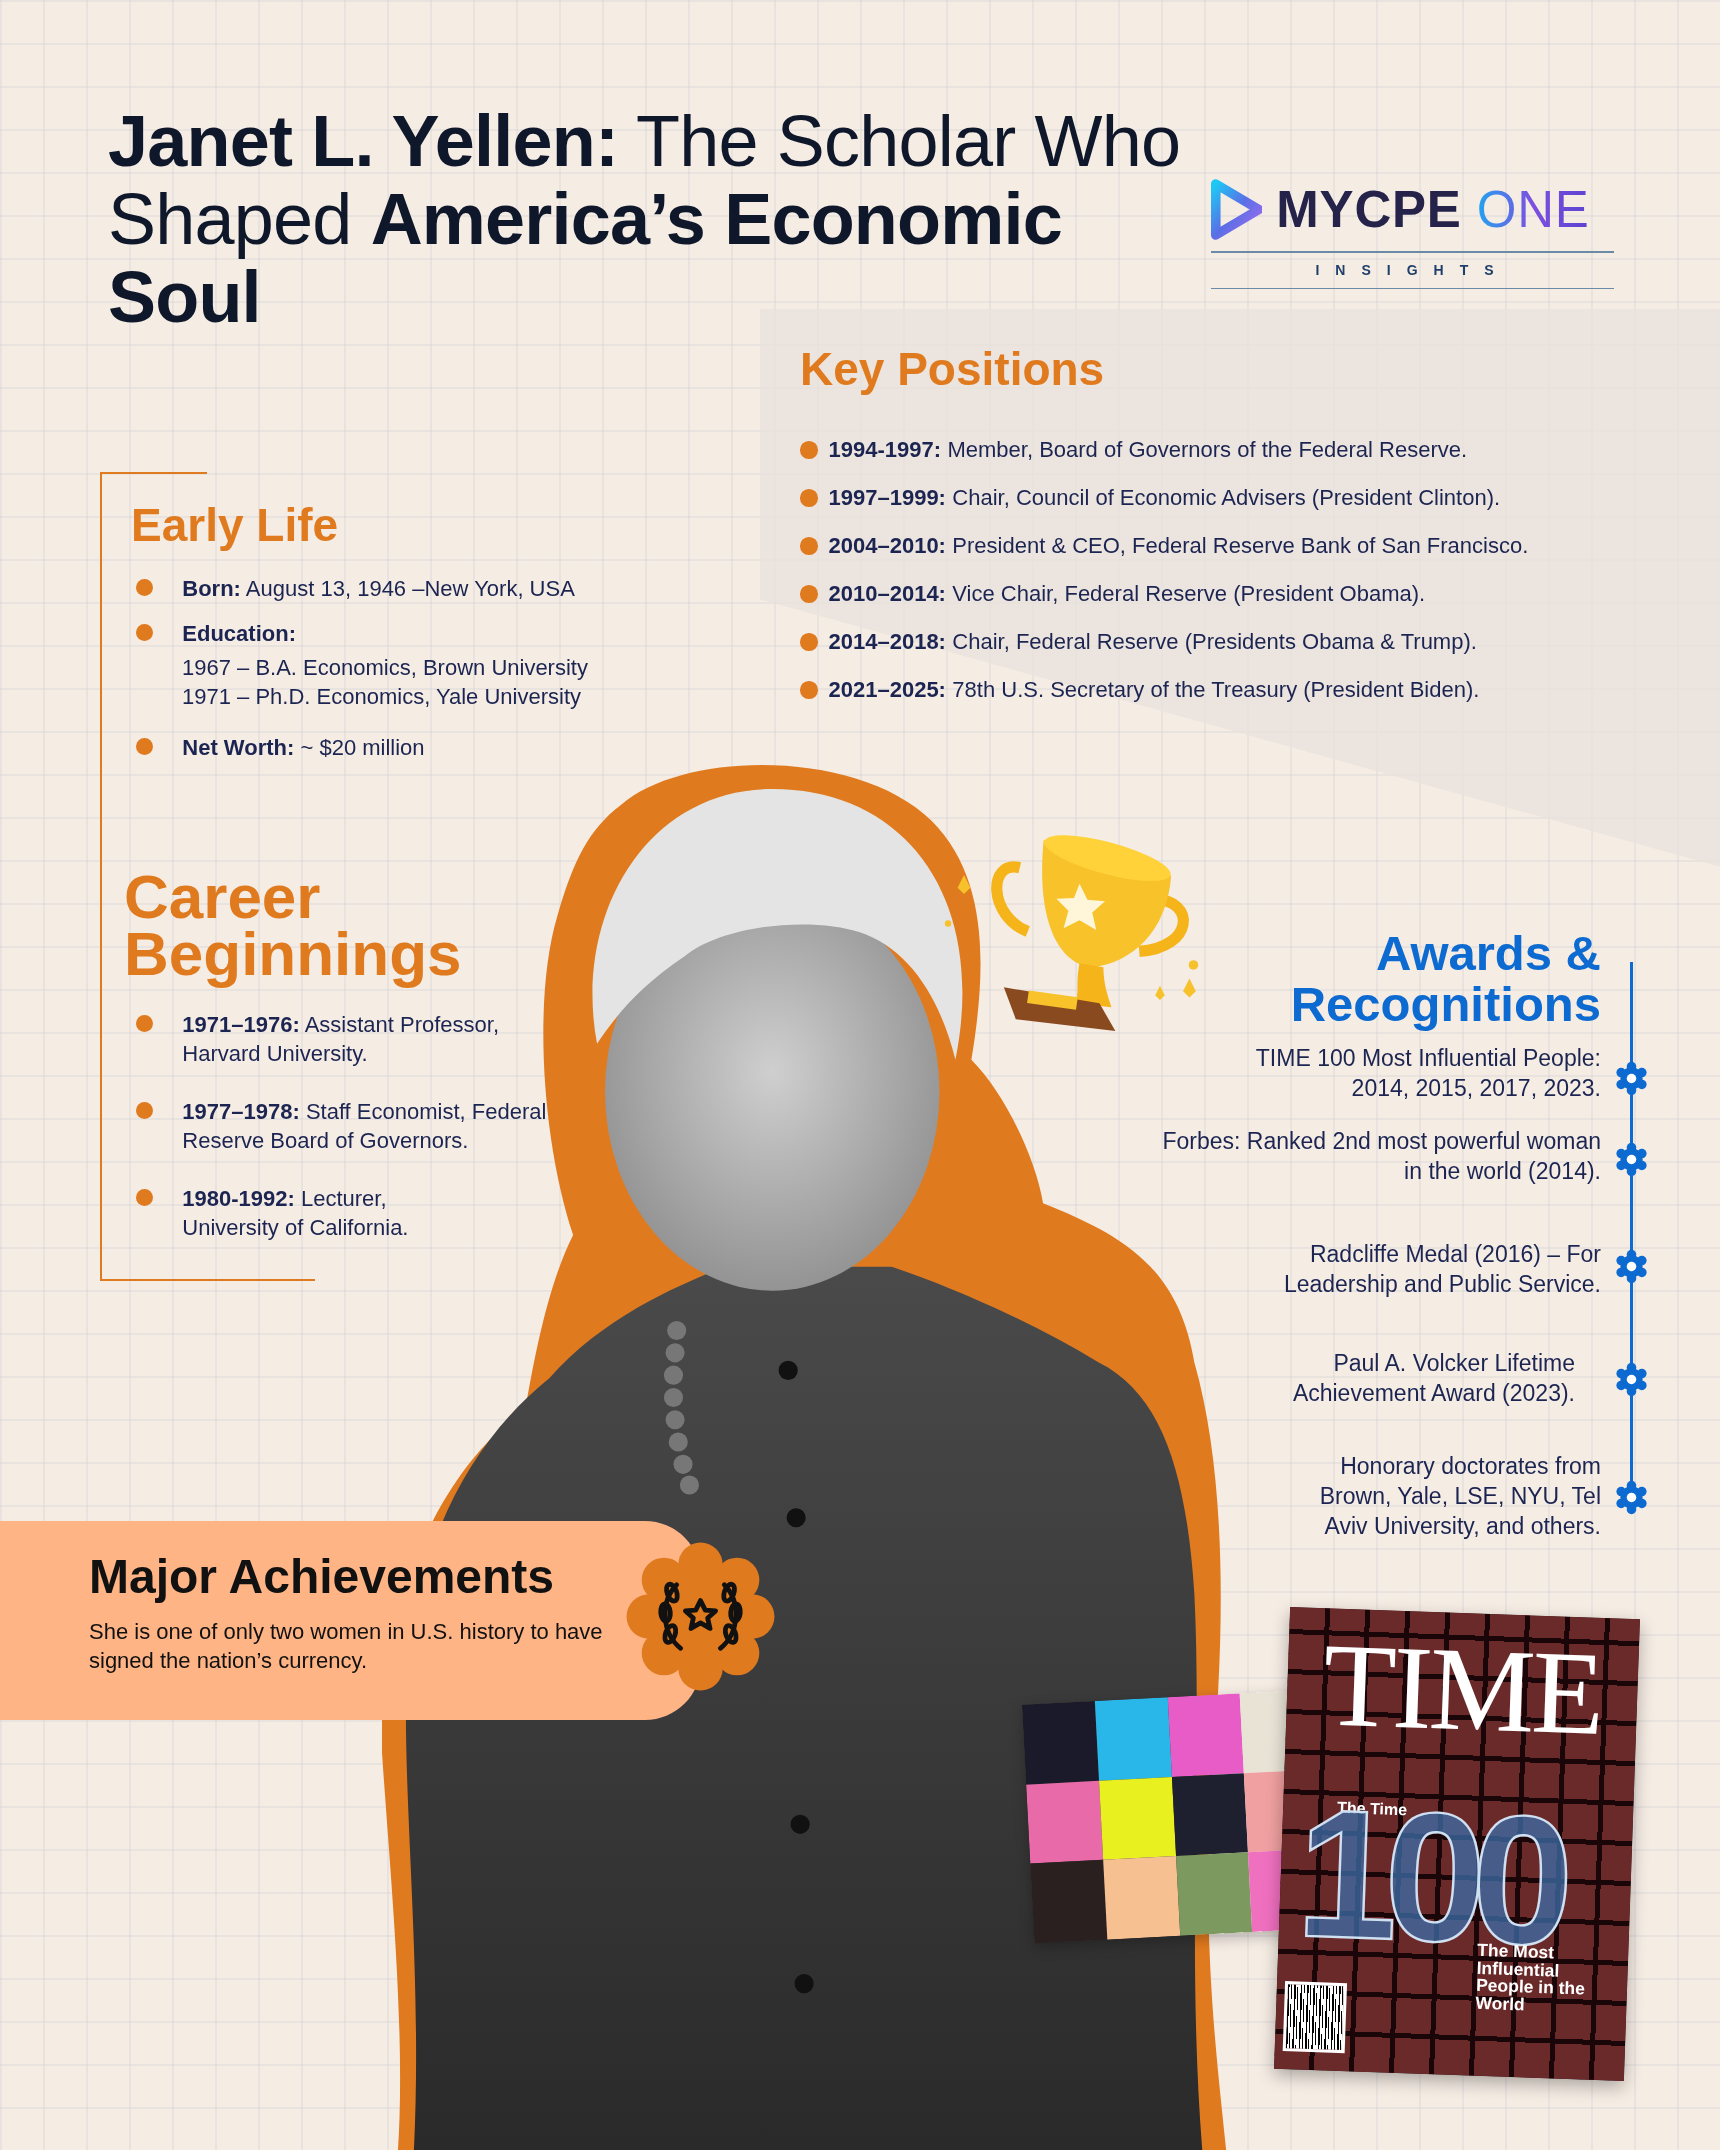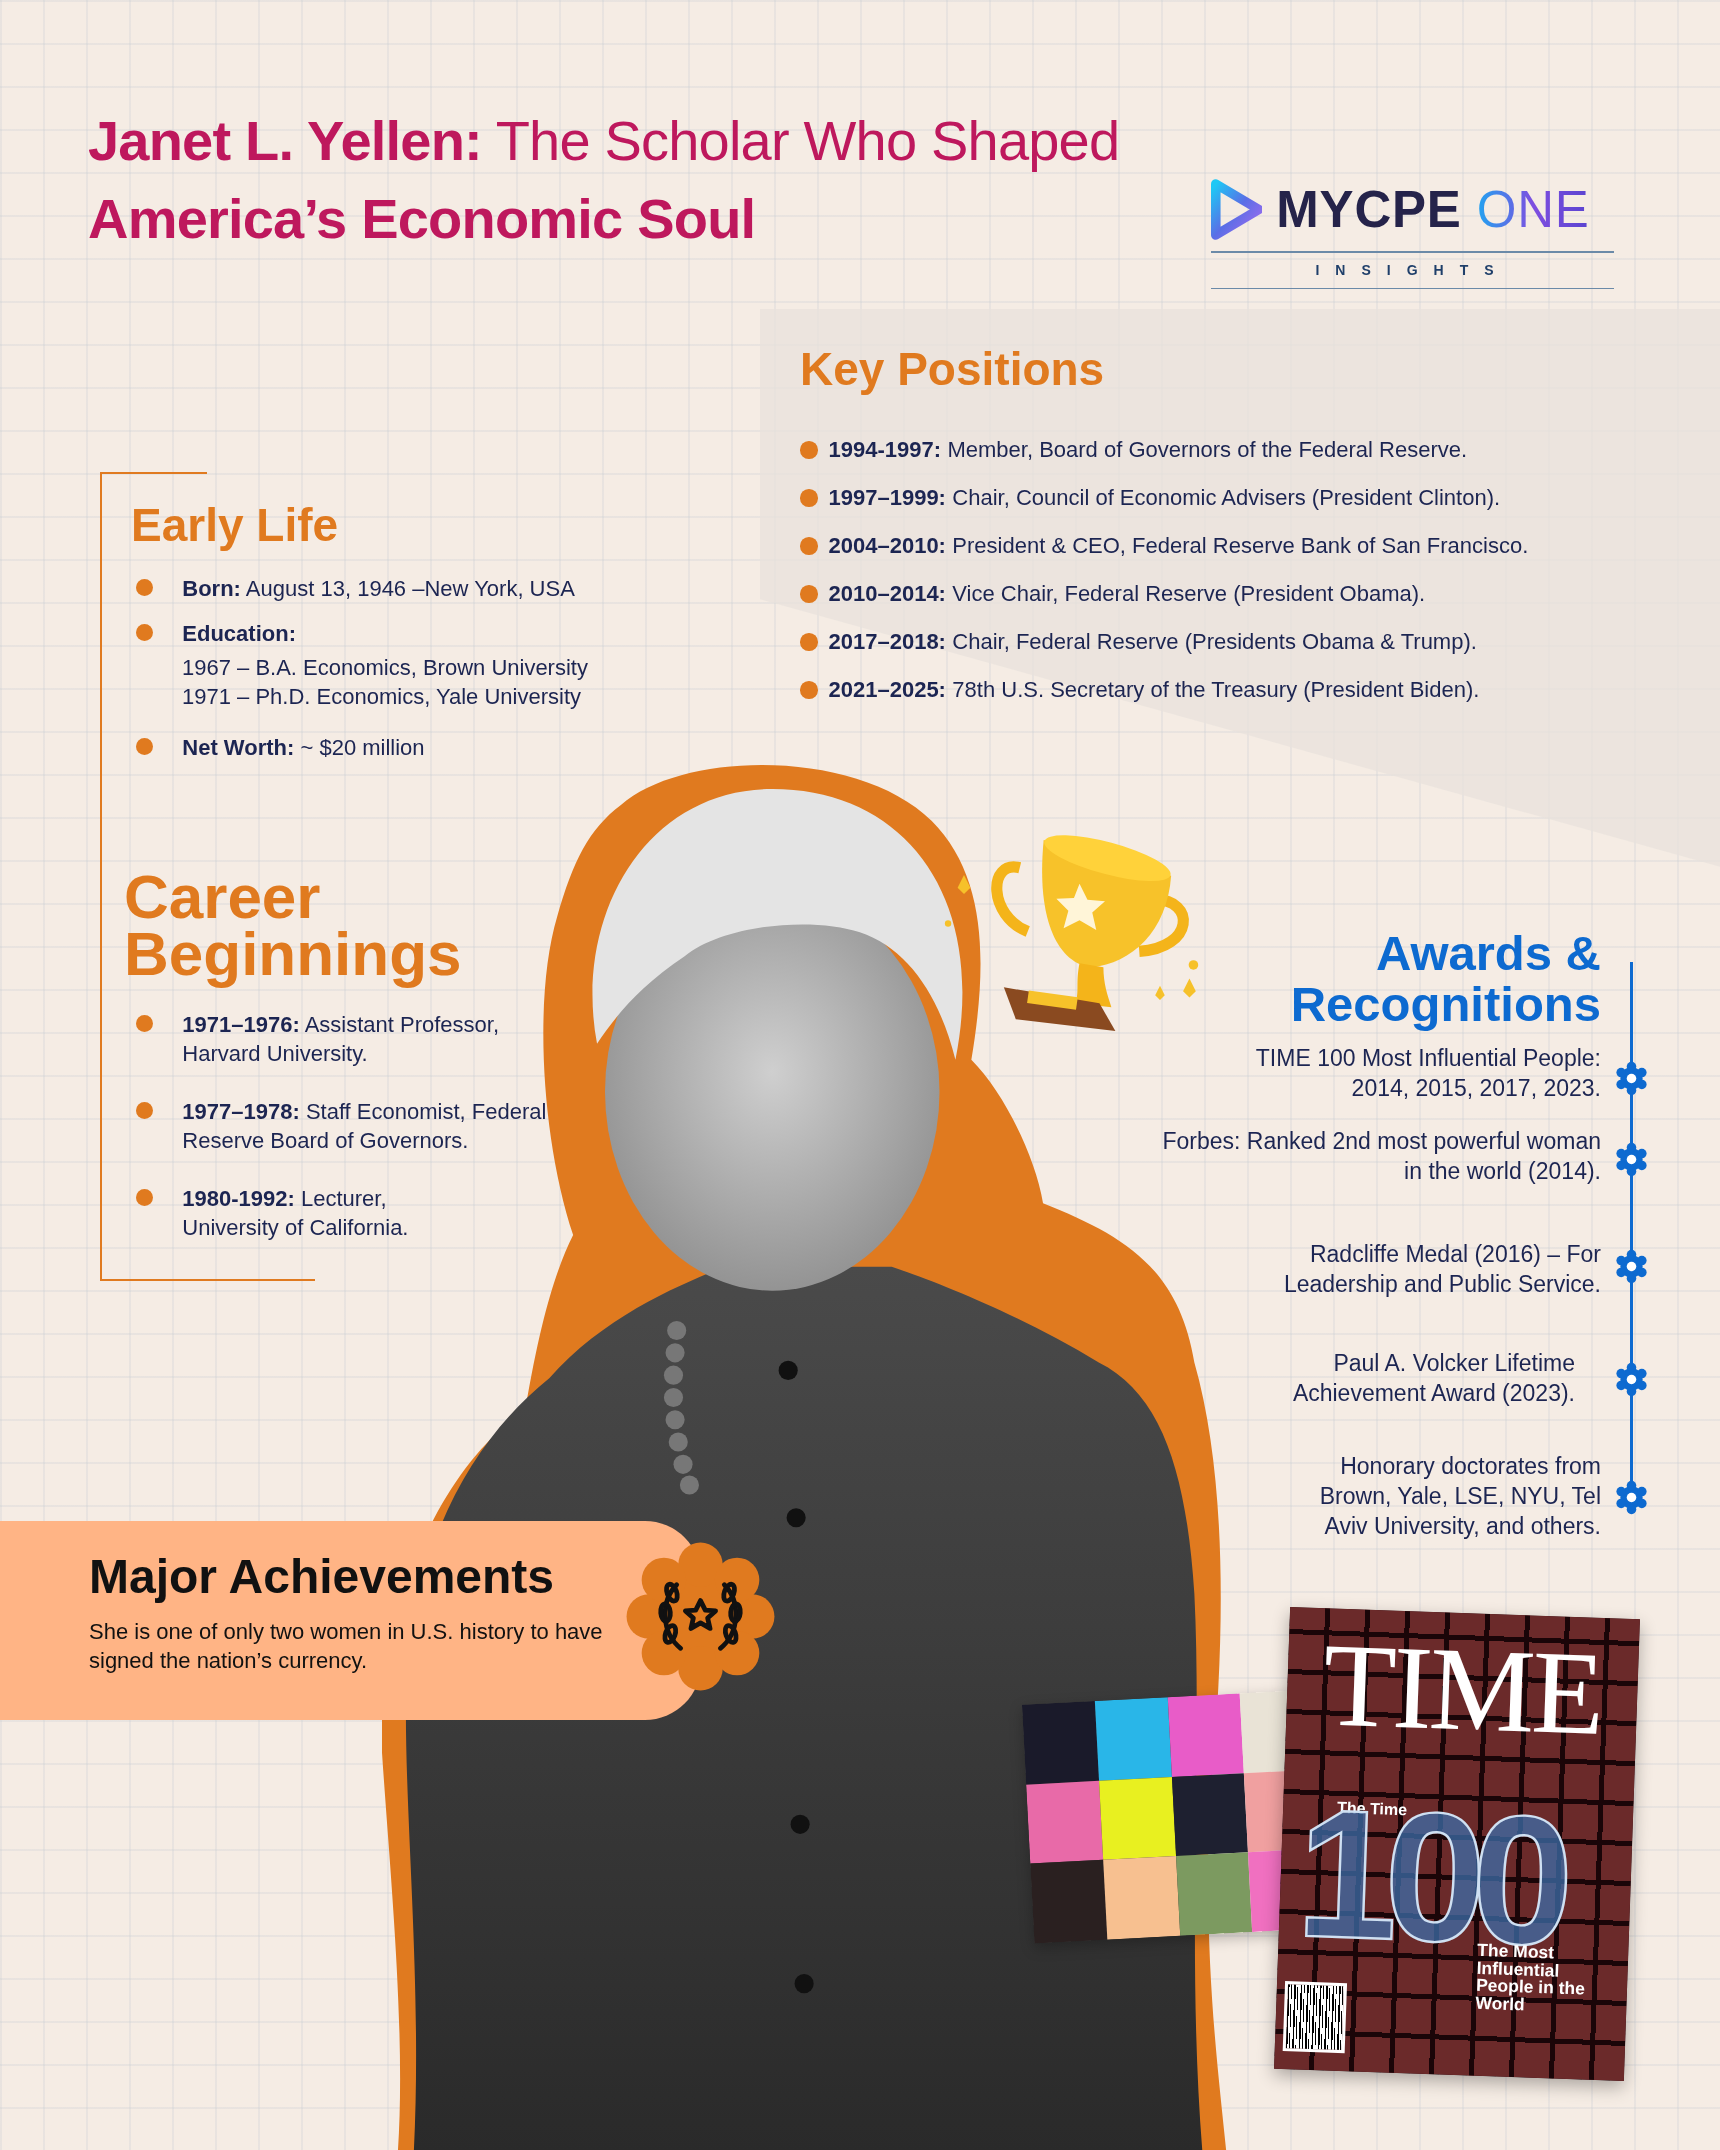--- a/index.html
+++ b/index.html
@@ -9,21 +9,21 @@
     background-image:
       linear-gradient(to right, rgba(200,205,210,0.28) 1.6px, transparent 1.6px),
       linear-gradient(to bottom, rgba(200,205,210,0.28) 1.6px, transparent 1.6px);
     background-size: 43px 43px;
     font-family: "Liberation Sans", "DejaVu Sans", sans-serif;
     color: #1c2552;
   }
   .abs { position: absolute; }
 
   
-  .title { left: 88px; top: 102px; width: 1115px; font-size: 56px; line-height: 78px; color: #be185d; letter-spacing: -0.8px; }
+  .title { left: 108px; top: 102px; width: 1115px; font-size: 72px; line-height: 78px; color: #0f172a; letter-spacing: -0.8px; }
   .title .b { font-weight: 700; }
   .title .l { font-weight: 400; }
 
   
   .logo { left: 1211px; top: 179px; width: 403px; }
   .logo-row { display: flex; align-items: center; gap: 14.3px; }
   .logo-play { width: 51px; height: 61px; }
   .logo-text { font-size: 51px; font-weight: 700; color: #25234a; letter-spacing: 0.8px; }
   .logo-text .one { font-weight: 400; background: linear-gradient(90deg,#22a3f0,#7e4ee0,#5a44d0); -webkit-background-clip: text; background-clip: text; color: transparent; }
   .logo-rule { height: 1.6px; background: #6b8aa8; margin: 11px 0 0 0; }
@@ -133,21 +133,21 @@
       <span class="yr">2004–2010:</span>
       <span>President &amp; CEO, Federal Reserve Bank of San Francisco.</span>
     </div>
   <div class="kp-item">
       <span class="dot"></span>
       <span class="yr">2010–2014:</span>
       <span>Vice Chair, Federal Reserve (President Obama).</span>
     </div>
   <div class="kp-item">
       <span class="dot"></span>
-      <span class="yr">2017–2018:</span>
+      <span class="yr">2014–2018:</span>
       <span>Chair, Federal Reserve (Presidents Obama &amp; Trump).</span>
     </div>
   <div class="kp-item">
       <span class="dot"></span>
       <span class="yr">2021–2025:</span>
       <span>78th U.S. Secretary of the Treasury (President Biden).</span>
     </div>
 </div>
 
 <div class="abs bracket-t"></div>

